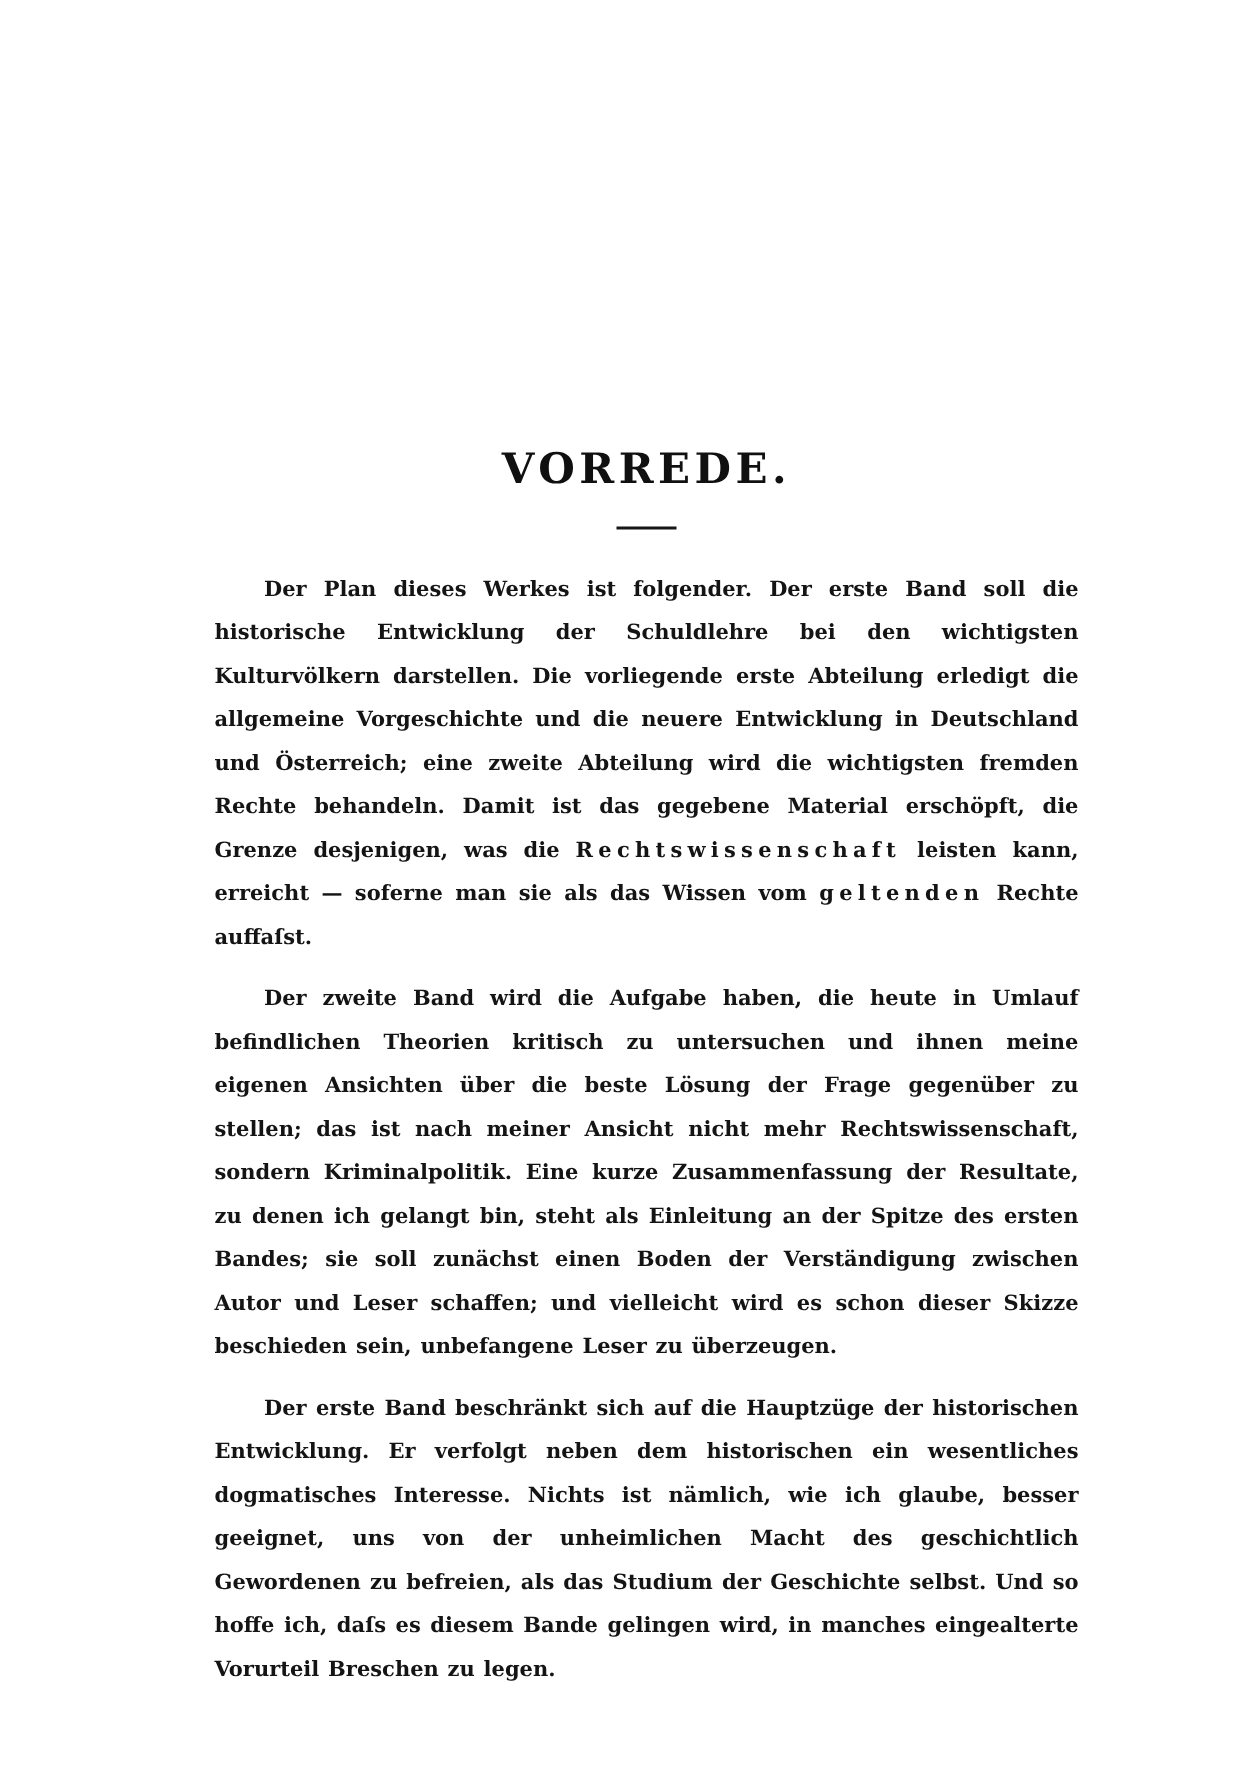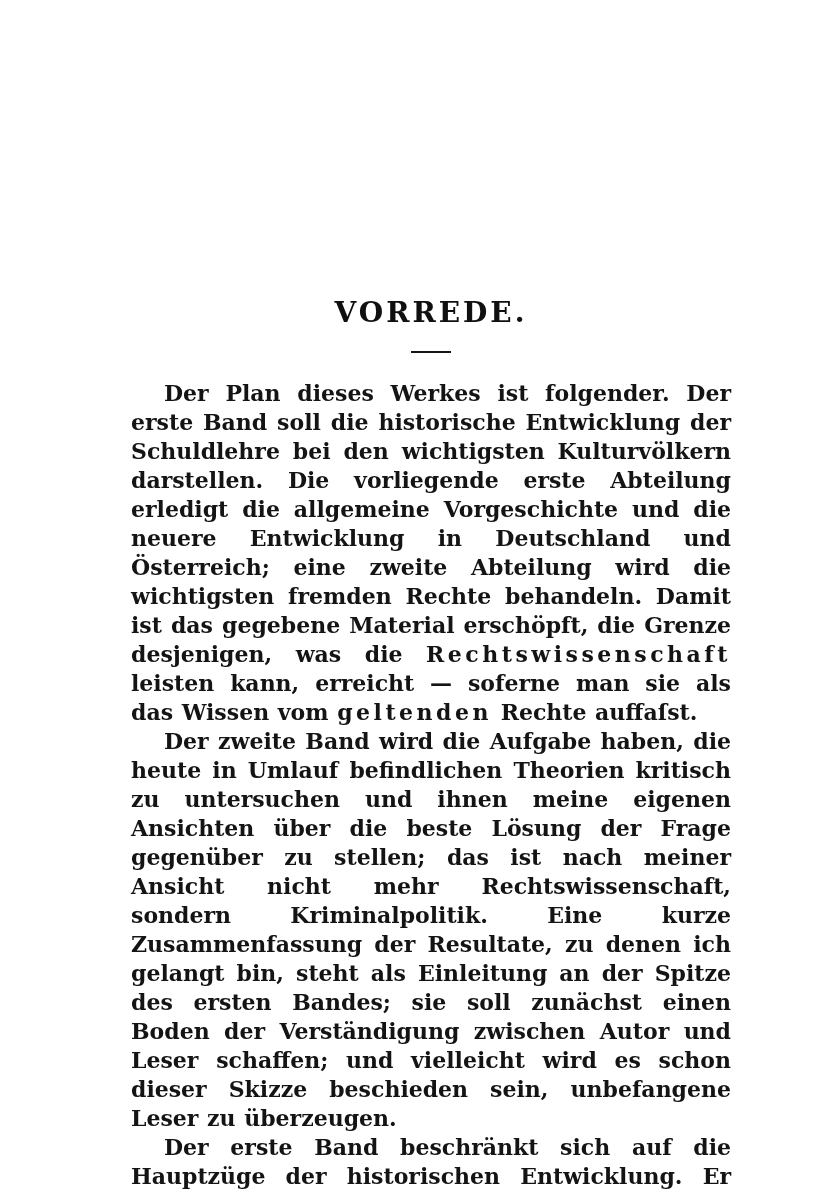--- a/index.html
+++ b/index.html
@@ -37,24 +37,24 @@
     width: 40px;
     height: 2px;
     background: #161616;
     margin: 22px 0 0 411px; 
   }
   .text-block {
     width: 600px;
     margin: 26px 0 0 131px;
   }
   .text-block p {
-    margin: 0;
+    margin: 12px;
     text-align: justify;
     text-indent: 33px;
-    font-size: 22px;
+    font-size: 14px;
     line-height: 29px;
     font-weight: bold;
     word-spacing: 1px;
     hyphens: auto;
     -webkit-hyphens: auto;
     color: #141414;
   }
   .text-block p span.spaced {
     letter-spacing: 3.5px;
   }

